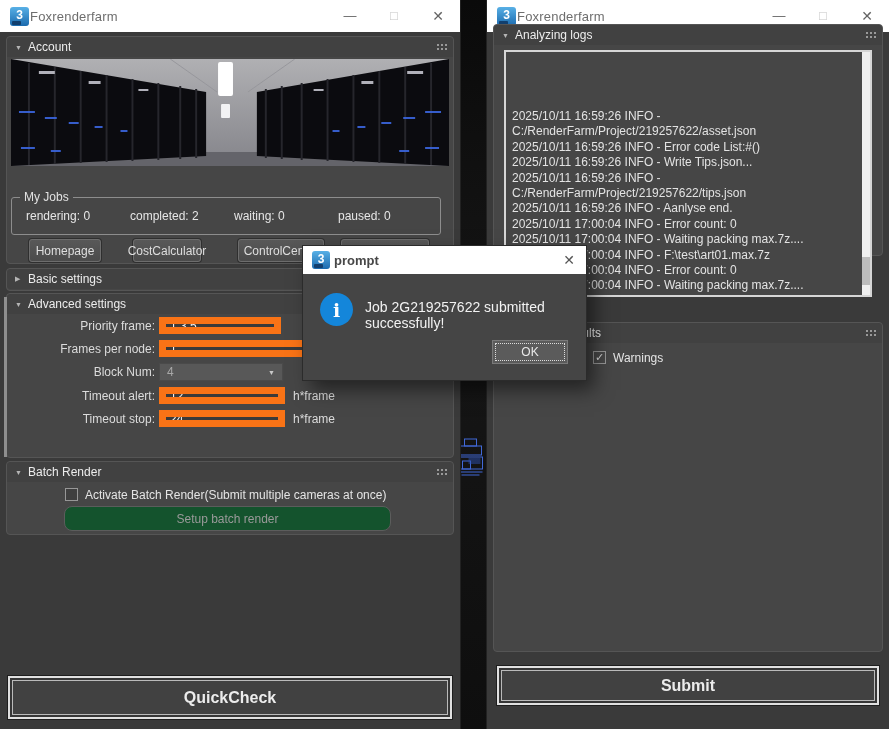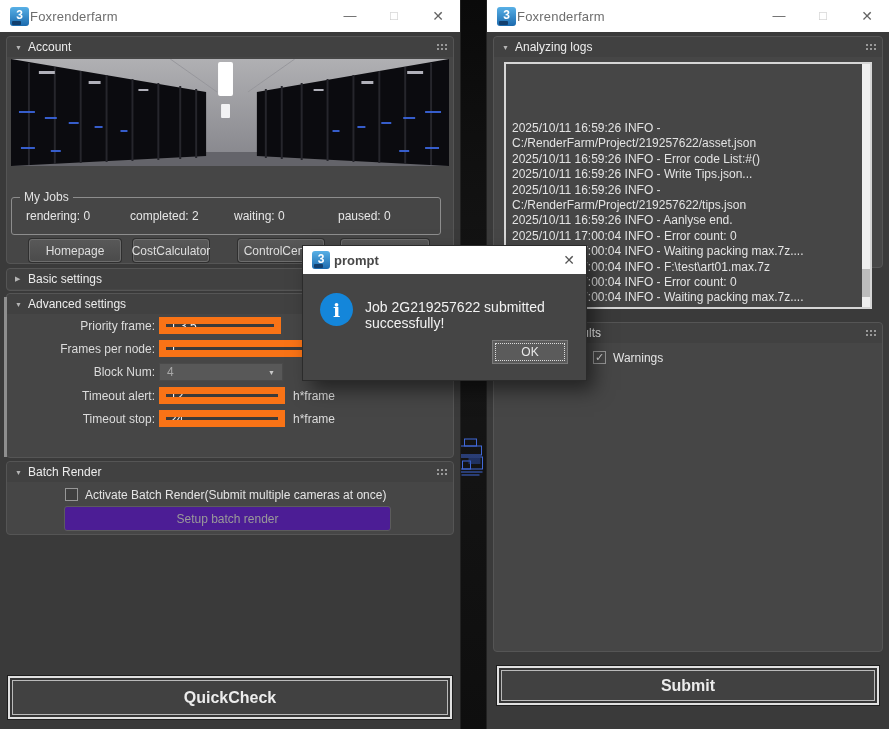--- a/index.html
+++ b/index.html
@@ -56,22 +56,22 @@
               border:1px solid #4a4a4a;color:#a8a8a8;font-size:12px;display:flex;
               align-items:center;padding:0 7px;box-sizing:border-box}
   .adv-select .dd{margin-left:auto;font-size:7px;color:#c9c9c9}
   .suffix{position:absolute;left:286px;font-size:12px;color:#dcdcdc}
   .scroll-gutter{position:absolute;left:4px;top:297px;width:3px;height:160px;background:#8e8e8e;z-index:6}
 
   .checkbox{position:absolute;width:13px;height:13px;background:#3f3f3f;
             border:1px solid #979797;box-sizing:border-box;font-size:11px;line-height:11px;
             color:#dcdcdc;text-align:center}
   .cb-label{position:absolute;font-size:12px;color:#e4e4e4}
-  .setup-btn{position:absolute;left:57px;right:62px;top:44px;height:23px;border-radius:3px;
-             background:#4c1d95;border:1px solid #5c5c5c;color:#9a9a9a;font-size:12px;
+  .setup-btn{position:absolute;left:57px;right:62px;top:44px;height:23px;border-radius:8px;
+             background:#14532d;border:1px solid #5c5c5c;color:#9a9a9a;font-size:12px;
              display:flex;align-items:center;justify-content:center}
 
   .big-btn{position:absolute;background:#414141;border:2px solid #e0e0e0;
            box-shadow:inset 0 0 0 2px #363636,inset 0 0 0 3px #bababa,0 0 0 1px #1e1e1e;
            display:flex;align-items:center;justify-content:center;
            font-size:16px;font-weight:bold;color:#ececec}
 
   .log-box{position:absolute;left:10px;right:10px;top:25px;height:247px;background:#464646;
            border:2px solid #d6d6d6;box-sizing:border-box;overflow:hidden;
            padding:3px 14px 3px 6px;white-space:pre}
@@ -180,22 +180,22 @@
     </div>
     <div class="groupbox">
       <span class="gb-legend">My Jobs</span>
       <div class="gb-stats">
         <span><span>rendering:</span> <span>0</span></span>
         <span><span>completed:</span> <span>2</span></span>
         <span><span>waiting:</span> <span>0</span></span>
         <span><span>paused:</span> <span>0</span></span>
       </div>
     </div>
-    <div class="acct-btn" style="left:22px;width:92px">Homepage</div>
-    <div class="acct-btn" style="left:126px;width:76px">CostCalculator</div>
+    <div class="acct-btn" style="left:22px;width:72px">Homepage</div>
+    <div class="acct-btn" style="left:126px;width:68px">CostCalculator</div>
     <div class="acct-btn" style="left:231px;width:86px">ControlCenter</div>
     <div class="acct-btn" style="left:334px;width:88px"></div>
   </div>
 
   <div class="rollout" style="top:268px;height:23px">
     <div class="ro-header" style="border-radius:4px">
       <span class="arrow">▶</span>
       <span class="ro-title">Basic settings</span>
       <span class="grip"></span>
     </div>
@@ -245,21 +245,21 @@
         <span class="badge">3</span>
       </span>
     <span class="tb-title">Foxrenderfarm</span>
     <span class="tb-controls">
       <span class="tb-btn">—</span>
       <span class="tb-btn max">□</span>
       <span class="tb-btn close">✕</span>
     </span>
   </div>
 
-  <div class="rollout" style="top:36px;height:232px">
+  <div class="rollout" style="top:24px;height:232px">
     <div class="ro-header">
       <span class="arrow">▼</span>
       <span class="ro-title">Analyzing logs</span>
       <span class="grip"></span>
     </div>
     <div class="log-box">
       <div class="log-scroll">
         <div class="log-thumb"></div>
       </div>
     <div class="log-line">2025/10/11 16:59:26 INFO -</div><div class="log-line">C:/RenderFarm/Project/219257622/asset.json</div><div class="log-line">2025/10/11 16:59:26 INFO - Error code List:#()</div><div class="log-line">2025/10/11 16:59:26 INFO - Write Tips.json...</div><div class="log-line">2025/10/11 16:59:26 INFO -</div><div class="log-line">C:/RenderFarm/Project/219257622/tips.json</div><div class="log-line">2025/10/11 16:59:26 INFO - Aanlyse end.</div><div class="log-line">2025/10/11 17:00:04 INFO - Error count: 0</div><div class="log-line">2025/10/11 17:00:04 INFO - Waiting packing max.7z....</div><div class="log-line">2025/10/11 17:00:04 INFO - F:\test\art01.max.7z</div><div class="log-line">2025/10/11 17:00:04 INFO - Error count: 0</div><div class="log-line">2025/10/11 17:00:04 INFO - Waiting packing max.7z....</div><div class="log-line">2025/10/11 17:00:04 INFO - write task.json</div></div>

